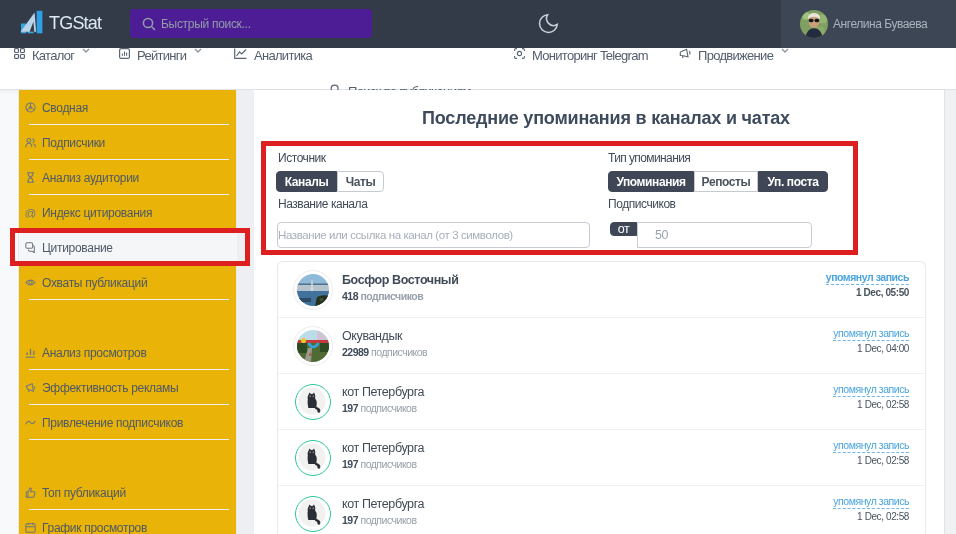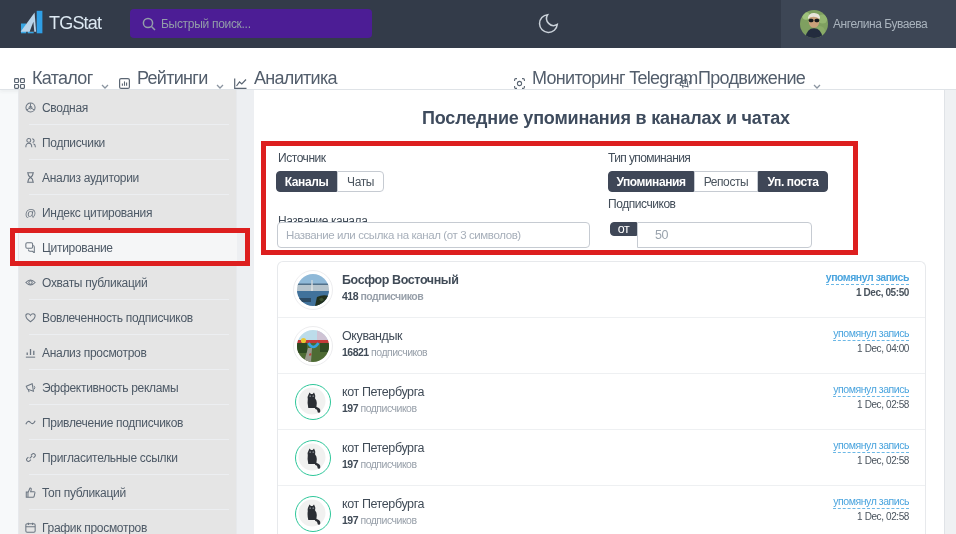--- a/index.html
+++ b/index.html
@@ -13,46 +13,46 @@
   #logotext { position:absolute; left:49px; top:13px; font-size:18px; font-weight:500; color:#dde9f3; letter-spacing:-0.8px; }
   #search { position:absolute; left:130px; top:9px; width:242px; height:29px; background:#4c1d95; border-radius:4px; }
   #search .ph { position:absolute; left:31px; top:8px; font-size:12px; color:#939ea9; letter-spacing:-0.3px; }
   #search svg { position:absolute; left:11px; top:7px; }
   #moon { position:absolute; left:536px; top:11px; width:24px; height:24px; }
   #avatar { position:absolute; left:800px; top:10px; width:28px; height:28px; border-radius:50%; overflow:hidden; }
   #username { position:absolute; left:833px; top:17px; font-size:12px; color:#a9b3bd; white-space:nowrap; letter-spacing:-0.45px; }
 
   
   #nav { position:absolute; left:0; top:48px; width:956px; height:42px; background:#fff; border-bottom:1px solid #dfe3e7; box-shadow:0 2px 3px rgba(40,50,60,0.05); }
-  .navitem { position:absolute; top:0; height:41px; display:flex; align-items:flex-end; color:#535e6c; font-size:18px; letter-spacing:-0.7px; white-space:nowrap; }
+  .navitem { position:absolute; top:0; height:41px; display:flex; align-items:flex-start; color:#535e6c; font-size:13px; letter-spacing:-0.7px; white-space:nowrap; }
   .navitem svg.ic { margin-right:7px; }
   .chev { margin-left:8px; }
 
   
-  #sidebar { position:absolute; left:18px; top:90px; width:219px; height:444px; background:#e5e5e5; border-left:1px solid #e7e9ec; border-right:1px solid #e7e9ec; }
+  #sidebar { position:absolute; left:18px; top:90px; width:219px; height:444px; background:#eab308; border-left:1px solid #e7e9ec; border-right:1px solid #e7e9ec; }
   .srow { position:absolute; left:0; width:219px; height:35px; }
   .srow::after { content:""; position:absolute; left:10px; right:9px; bottom:0; height:1px; background:#eceef1; }
   .srow svg { position:absolute; left:6px; top:12px; width:11px; height:11px; }
   .srow .t { position:absolute; left:23px; top:10.5px; font-size:12px; color:#4d5966; letter-spacing:-0.3px; }
   #redbox2 { position:absolute; left:10px; top:228px; width:240px; height:38px; border:5px solid #dd1f1f; z-index:30; }
 
   
   #content { position:absolute; left:254px; top:90px; width:690px; height:444px; background:#fff; }
   #rightgut { position:absolute; left:944px; top:90px; width:12px; height:444px; background:#eff1f3; border-left:1px solid #e0e3e7; }
   #heading { position:absolute; left:7px; top:18px; width:690px; text-align:center; font-size:18px; font-weight:bold; color:#3e4b5d; letter-spacing:-0.2px; }
   #redbox1 { position:absolute; left:7px; top:51px; width:597px; height:114px; border:5px solid #dd1f1f; z-index:30; }
 
   .flabel { position:absolute; font-size:12px; color:#414c58; letter-spacing:-0.45px;text-align:center; }
   .btngroup { position:absolute; display:flex; height:21px; }
   .btn { height:21px; display:flex; align-items:center; justify-content:center; font-size:12px; letter-spacing:-0.4px; border:1px solid #3f4757; }
   .btn.dark { background:#3f4757; color:#fff; font-weight:bold; }
-  .btn.light { background:#fff; color:#4a545e; border:1px solid #c6cbd2; font-weight:normal; }
+  .btn.light { background:#fff; color:#4a545e; border:1px solid #c6cbd2; font-weight:bold; }
   .btn.first { border-radius:4px 0 0 4px; }
   .btn.last { border-radius:0 4px 4px 0; }
-  .finput { position:absolute; height:26px; border:1px solid #c6cbd2; border-radius:4px; background:#fff; font-size:11.5px; color:#a7afba; display:flex; align-items:center; padding-left:8px; letter-spacing:-0.4px; }
+  .finput { position:absolute; height:26px; border:1px solid #c6cbd2; border-radius:4px; background:#fff; font-size:11.5px; color:#a7afba; display:flex; align-items:center; padding-left:0; letter-spacing:-0.4px; }
 
   
   #card { position:absolute; left:23px; top:171px; width:649px; height:280px; background:#fff; border:1px solid #e7e9ec; border-radius:6px 6px 0 0; border-bottom:none; }
   .lrow { position:absolute; left:0; width:647px; height:56px; border-bottom:1px solid #eef0f2; }
   .lrow .ava0 { position:absolute; left:15px; top:8px; width:40px; height:40px; border:1px solid #ededef; border-radius:50%; background:#fff; }
     .lrow .ava0 svg { position:absolute; left:3px; top:3px; }
   .lrow .name { position:absolute; left:64px; top:11px; font-size:12.5px; color:#404b57; letter-spacing:-0.4px; }
   .lrow .subs { position:absolute; left:64px; top:28px; font-size:10.5px; color:#98a0aa; letter-spacing:-0.5px; }
   .lrow .subs b { color:#404b57; }
   .lrow .link { position:absolute; right:16px; top:9px; font-size:10.5px; color:#4aa4de; border-bottom:1px dashed #6cb8e6; padding-bottom:1px; letter-spacing:-0.45px; }
@@ -204,26 +204,20 @@
       </svg>
       <div class="t">Цитирование</div>
     </div>
   <div class="srow" style="top:175px;">
       <svg width="13" height="13" viewBox="0 0 13 13">
         <path d="M1 6.5 Q6.5 0.5 12 6.5 Q6.5 12.5 1 6.5 Z" fill="none" stroke="#6b7581" stroke-width="1.2"></path>
         <circle cx="6.5" cy="6.5" r="2" fill="none" stroke="#6b7581" stroke-width="1.2"></circle>
       </svg>
       <div class="t">Охваты публикаций</div>
     </div>
-  <div class="srow" style="top:210px;">
-      <svg width="13" height="13" viewBox="0 0 13 13">
-        <path d="M6.5 11.5 Q1 8 1 4.5 Q1 2 3.5 2 Q5.5 2 6.5 4 Q7.5 2 9.5 2 Q12 2 12 4.5 Q12 8 6.5 11.5 Z" fill="none" stroke="#6b7581" stroke-width="1.2"></path>
-      </svg>
-      <div class="t">Вовлеченность подписчиков</div>
-    </div>
   <div class="srow" style="top:245px;">
       <svg width="13" height="13" viewBox="0 0 13 13">
         <path d="M1 12 H12" stroke="#6b7581" stroke-width="1.2"></path>
         <path d="M2.6 9.5 V6.5 M6.5 9.5 V2.5 M10.4 9.5 V4.5" stroke="#6b7581" stroke-width="1.5"></path>
         <path d="M1 9.5 H12" stroke="#6b7581" stroke-width="0" fill="none"></path>
       </svg>
       <div class="t">Анализ просмотров</div>
     </div>
   <div class="srow" style="top:280px;">
       <svg width="13" height="13" viewBox="0 0 13 13">
@@ -231,26 +225,20 @@
         <path d="M4 9 L4.8 12" stroke="#6b7581" stroke-width="1.2"></path>
         <path d="M10.5 4.5 Q12.5 6 11 8.5" fill="none" stroke="#6b7581" stroke-width="1.1"></path>
       </svg>
       <div class="t">Эффективность рекламы</div>
     </div>
   <div class="srow" style="top:315px;">
       <svg width="13" height="13" viewBox="0 0 13 13">
         <path d="M1 8.5 Q3.5 3 6.5 6.5 Q9.5 10 12 4.5" fill="none" stroke="#6b7581" stroke-width="1.3"></path>
       </svg>
       <div class="t">Привлечение подписчиков</div>
-    </div>
-  <div class="srow" style="top:350px;">
-      <svg width="13" height="13" viewBox="0 0 13 13">
-        <path d="M5.5 7.5 L8.5 4.5 M4 6 L2.5 7.5 Q1 9 2.5 10.5 Q4 12 5.5 10.5 L7 9 M7 4 L8.5 2.5 Q10 1 11.5 2.5 Q13 4 11.5 5.5 L10 7" fill="none" stroke="#6b7581" stroke-width="1.2"></path>
-      </svg>
-      <div class="t">Пригласительные ссылки</div>
     </div>
   <div class="srow" style="top:385px;">
       <svg width="13" height="13" viewBox="0 0 13 13">
         <path d="M1.5 6 L3.5 6 L3.5 12 L1.5 12 Z M3.5 7 L5.5 2 Q6 0.8 7 1.5 Q7.8 2 7.3 3.5 L6.7 5.5 L10.5 5.5 Q12 5.5 11.7 7 L10.8 11 Q10.6 12 9.5 12 L3.5 12" fill="none" stroke="#6b7581" stroke-width="1.2"></path>
       </svg>
       <div class="t">Топ публикаций</div>
     </div>
   <div class="srow" style="top:420px;">
       <svg width="13" height="13" viewBox="0 0 13 13">
         <rect x="1" y="2" width="11" height="10" rx="1.5" fill="none" stroke="#6b7581" stroke-width="1.2"></rect>
@@ -271,21 +259,21 @@
   <div class="btngroup" style="left:22px; top:81px;">
     <div class="btn dark first" style="width:61px;">Каналы</div>
     <div class="btn light last" style="width:47px;">Чаты</div>
   </div>
   <div class="flabel" style="left:354px; top:61px; letter-spacing:-0.6px;">Тип упоминания</div>
   <div class="btngroup" style="left:354px; top:81px;">
     <div class="btn dark first" style="width:86px;">Упоминания</div>
     <div class="btn light" style="width:64px;">Репосты</div>
     <div class="btn dark last" style="width:70px;">Уп. поста</div>
   </div>
-  <div class="flabel" style="left:24px; top:124px;">Название канала</div>
+  <div class="flabel" style="left:24px; top:107px;">Название канала</div>
   <div class="finput" style="left:23px; top:132px; width:313px;">Название или ссылка на канал (от 3 символов)</div>
   <div class="flabel" style="left:354px; top:107px;">Подписчиков</div>
   <div class="btngroup" style="left:356px; top:132px;">
     <div class="btn dark first" style="width:27px; height:14px; font-weight:normal; font-size:12.5px;">от</div>
   </div>
   <div class="finput" style="left:383px; top:132px; width:175px; border-radius:0 4px 4px 0; color:#9aa3ad; font-size:12.5px; padding-left:17px;">50</div>
 
   <div id="card">
     <div class="lrow" style="top:0;font-weight:bold;">
       <div class="ava0">
@@ -328,21 +316,21 @@
           <rect y="13" width="32" height="19" fill="#4e6b33"></rect>
           <rect y="13" width="10" height="10" fill="#2e4a22"></rect>
           <rect x="23" y="13" width="9" height="9" fill="#2e4a22"></rect>
           <path d="M11.5 13 Q16 21 21.5 13" fill="none" stroke="#35a3e0" stroke-width="2.6"></path>
           <path d="M7 32 L11 18 L15 18 L14 32 Z" fill="#9a9a8e"></path>
           <path d="M12 24 L14 23 L14.5 25 L12.5 26 Z" fill="#b8433a"></path>
         </g>
       </svg>
         </div>
       <div class="name">Окувандык</div>
-      <div class="subs"><b>16821</b> подписчиков</div>
+      <div class="subs"><b>22989</b> подписчиков</div>
       <div class="link">упомянул запись</div>
       <div class="date">1 Dec, 04:00</div>
     </div>
     <div class="lrow" style="top:112px;">
       <div class="ring">
           <svg width="28" height="28" viewBox="0 0 28 28">
             <circle cx="14" cy="14" r="13.5" fill="#f1f1f0"></circle>
             <g fill="#2b2e34">
               <path d="M10.6 7.6 L11.5 5.4 L13 7.1 H14.6 L16 5.4 L16.9 7.6 Q17.6 9 17.1 10.4 L17.1 11.5 Q18.8 13.2 18.8 16 L18.3 21 H10.3 Q9.1 16.2 9.8 12 Q9.3 9.5 10.6 7.6 Z"></path>
               <path d="M17.8 19.8 Q22.8 20.8 22.3 24.4 Q22.1 25.9 20.6 25.7 Q19.3 25.4 19.5 24.2 Q19.7 22.4 16.9 21.8 Z"></path>

